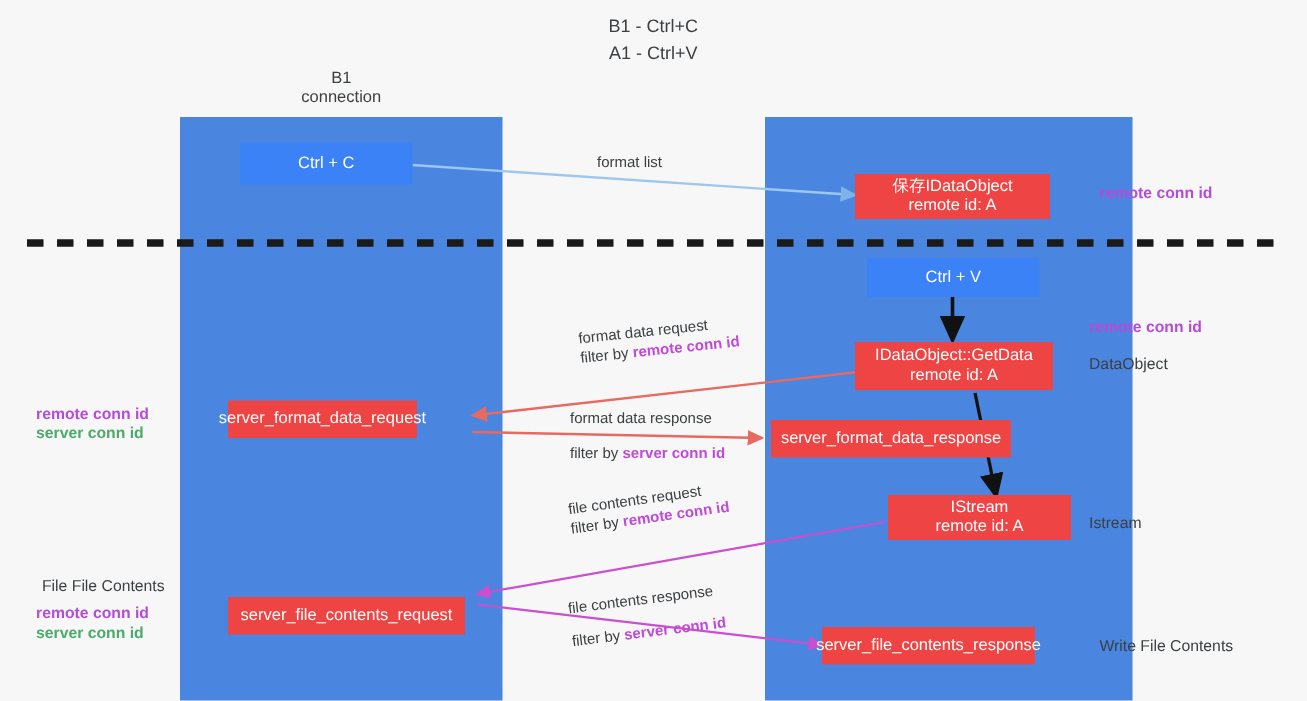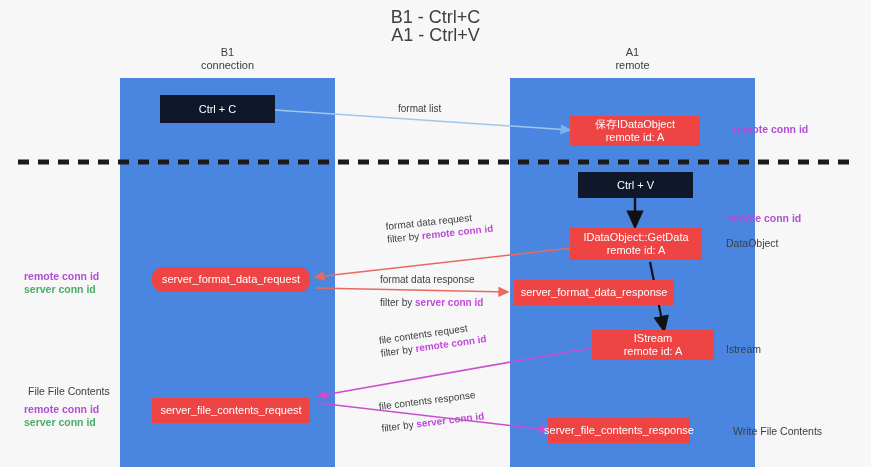--- a/index.html
+++ b/index.html
@@ -21,21 +21,21 @@
     width: 871px;
     height: 467px;
   }
   .abs { position: absolute; }
 
   
   #title {
     left: 0; top: 8px;
     width: 871px;
     text-align: center;
-    font-size: 18px;
+    font-size: 12px;
     line-height: 18px;
     color: #3c4043;
     white-space: pre;
   }
 
   
   .col-head {
     font-size: 11px;
     line-height: 13px;
     text-align: center;
@@ -60,21 +60,21 @@
     display: flex;
     flex-direction: column;
     align-items: center;
     justify-content: center;
     text-align: center;
     color: #ffffff;
     font-size: 11px;
     line-height: 13px;
     white-space: pre;
   }
-  .box.green { background: #0f172a; }
+  .box.green { background: #3b82f6; }
   .box.orange { background: #ef4444; }
 
   
   .note {
     font-size: 10.5px;
     line-height: 14px;
     white-space: pre;
   }
   .note.purple { color: #b44cd6; font-weight: bold; }
   .note.green  { color: #4aab6a; font-weight: bold; }
@@ -131,34 +131,32 @@
     <path d="M590,348 L318,396" stroke="#cc4ed0" stroke-width="1.5" fill="none" marker-end="url(#ah-magenta)"></path>
 
     <path d="M318,403 L548,430" stroke="#cc4ed0" stroke-width="1.5" fill="none" marker-end="url(#ah-magenta)"></path>
   </svg>
 
   <div class="abs" id="title">B1 - Ctrl+C
 A1 - Ctrl+V</div>
 
   <div class="abs col-head" id="head-b1">B1
 connection</div>
-  <div class="abs col-head" id="head-a1">A1
-remote</div>
 
   <div class="abs box green" style="left:160px;top:95px;width:115px;height:28px;">Ctrl + C</div>
 
   <div class="abs box orange" style="left:570px;top:116px;width:130px;height:30px;">保存IDataObject
 remote id: A</div>
 
   <div class="abs box green" style="left:578px;top:172px;width:115px;height:26px;">Ctrl + V</div>
 
   <div class="abs box orange" style="left:570px;top:228px;width:132px;height:32px;">IDataObject::GetData
 remote id: A</div>
 
-  <div class="abs box orange" style="left:152px;top:267px;width:158px;height:25px;border-radius:11px;">server_format_data_request</div>
+  <div class="abs box orange" style="left:152px;top:267px;width:126px;height:25px;">server_format_data_request</div>
 
   <div class="abs box orange" style="left:514px;top:280px;width:160px;height:25px;">server_format_data_response</div>
 
   <div class="abs box orange" style="left:592px;top:330px;width:122px;height:30px;">IStream
 remote id: A</div>
 
   <div class="abs box orange" style="left:152px;top:398px;width:158px;height:25px;">server_file_contents_request</div>
 
   <div class="abs box orange" style="left:548px;top:418px;width:142px;height:25px;">server_file_contents_response</div>
 

